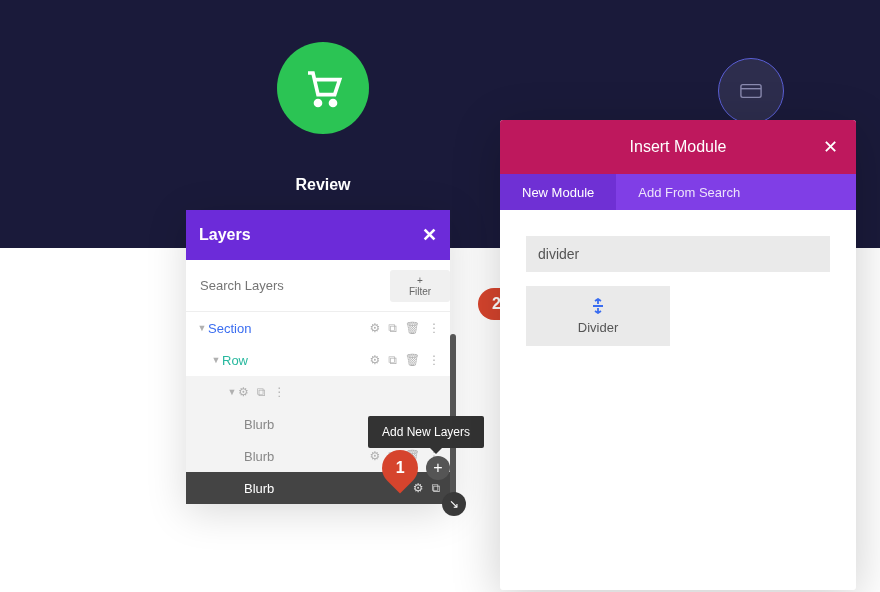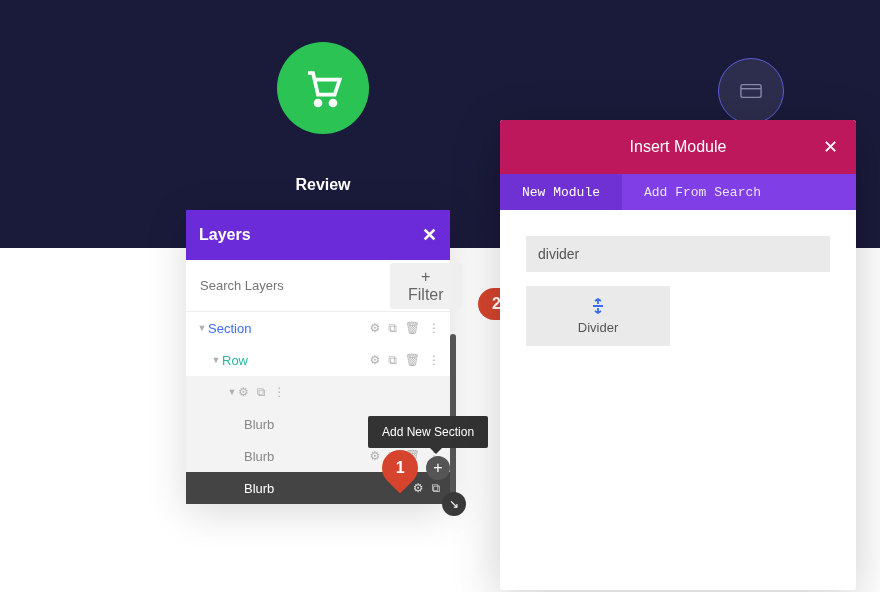--- a/index.html
+++ b/index.html
@@ -81,21 +81,21 @@
     flex: 1;
     border: none;
     padding: 0 14px;
     font-size: 13px;
     color: #999;
     outline: none;
   }
   .filter-btn {
     background: #f0f0f0;
     color: #666;
-    font-size: 16px;
+    font-size: 10px;
     padding: 5px 18px;
     margin-right: 0;
     border-radius: 3px;
     border: none;
     cursor: pointer;
   }
   .tree-row {
     display: flex;
     align-items: center;
     height: 32px;
@@ -249,21 +249,20 @@
     height: 36px;
   }
   .insert-tab {
     padding: 0 22px;
     color: #fff;
     font-size: 13px;
     display: flex;
     align-items: center;
     cursor: pointer;
     background: #6f30d4;
-    font-family: Liberation Mono, monospace;
   }
   .insert-tab.inactive { background: transparent; opacity: 0.85; }
   .insert-body { padding: 26px; }
   .insert-search {
     width: 100%;
     height: 36px;
     border: none;
     background: #eaeaea;
     padding: 0 12px;
     font-size: 14px;
@@ -368,21 +367,21 @@
   <div class="tree-row row-blurb active">
     <span class="label">Blurb</span>
     <div class="row-icons">
       <span>⚙</span>
       <span>⧉</span>
     </div>
   </div>
   <div class="tree-scroll"></div>
 </div>
 
-<div class="tooltip">Add New Section</div>
+<div class="tooltip">Add New Layers</div>
 
 <div class="badge badge-1">
     <span>1</span>
   </div>
 <div class="add-btn">+</div>
 <div class="resize-handle">↘</div>
 
 <div class="badge-2-wrap">
     <span>2</span>
   </div>

